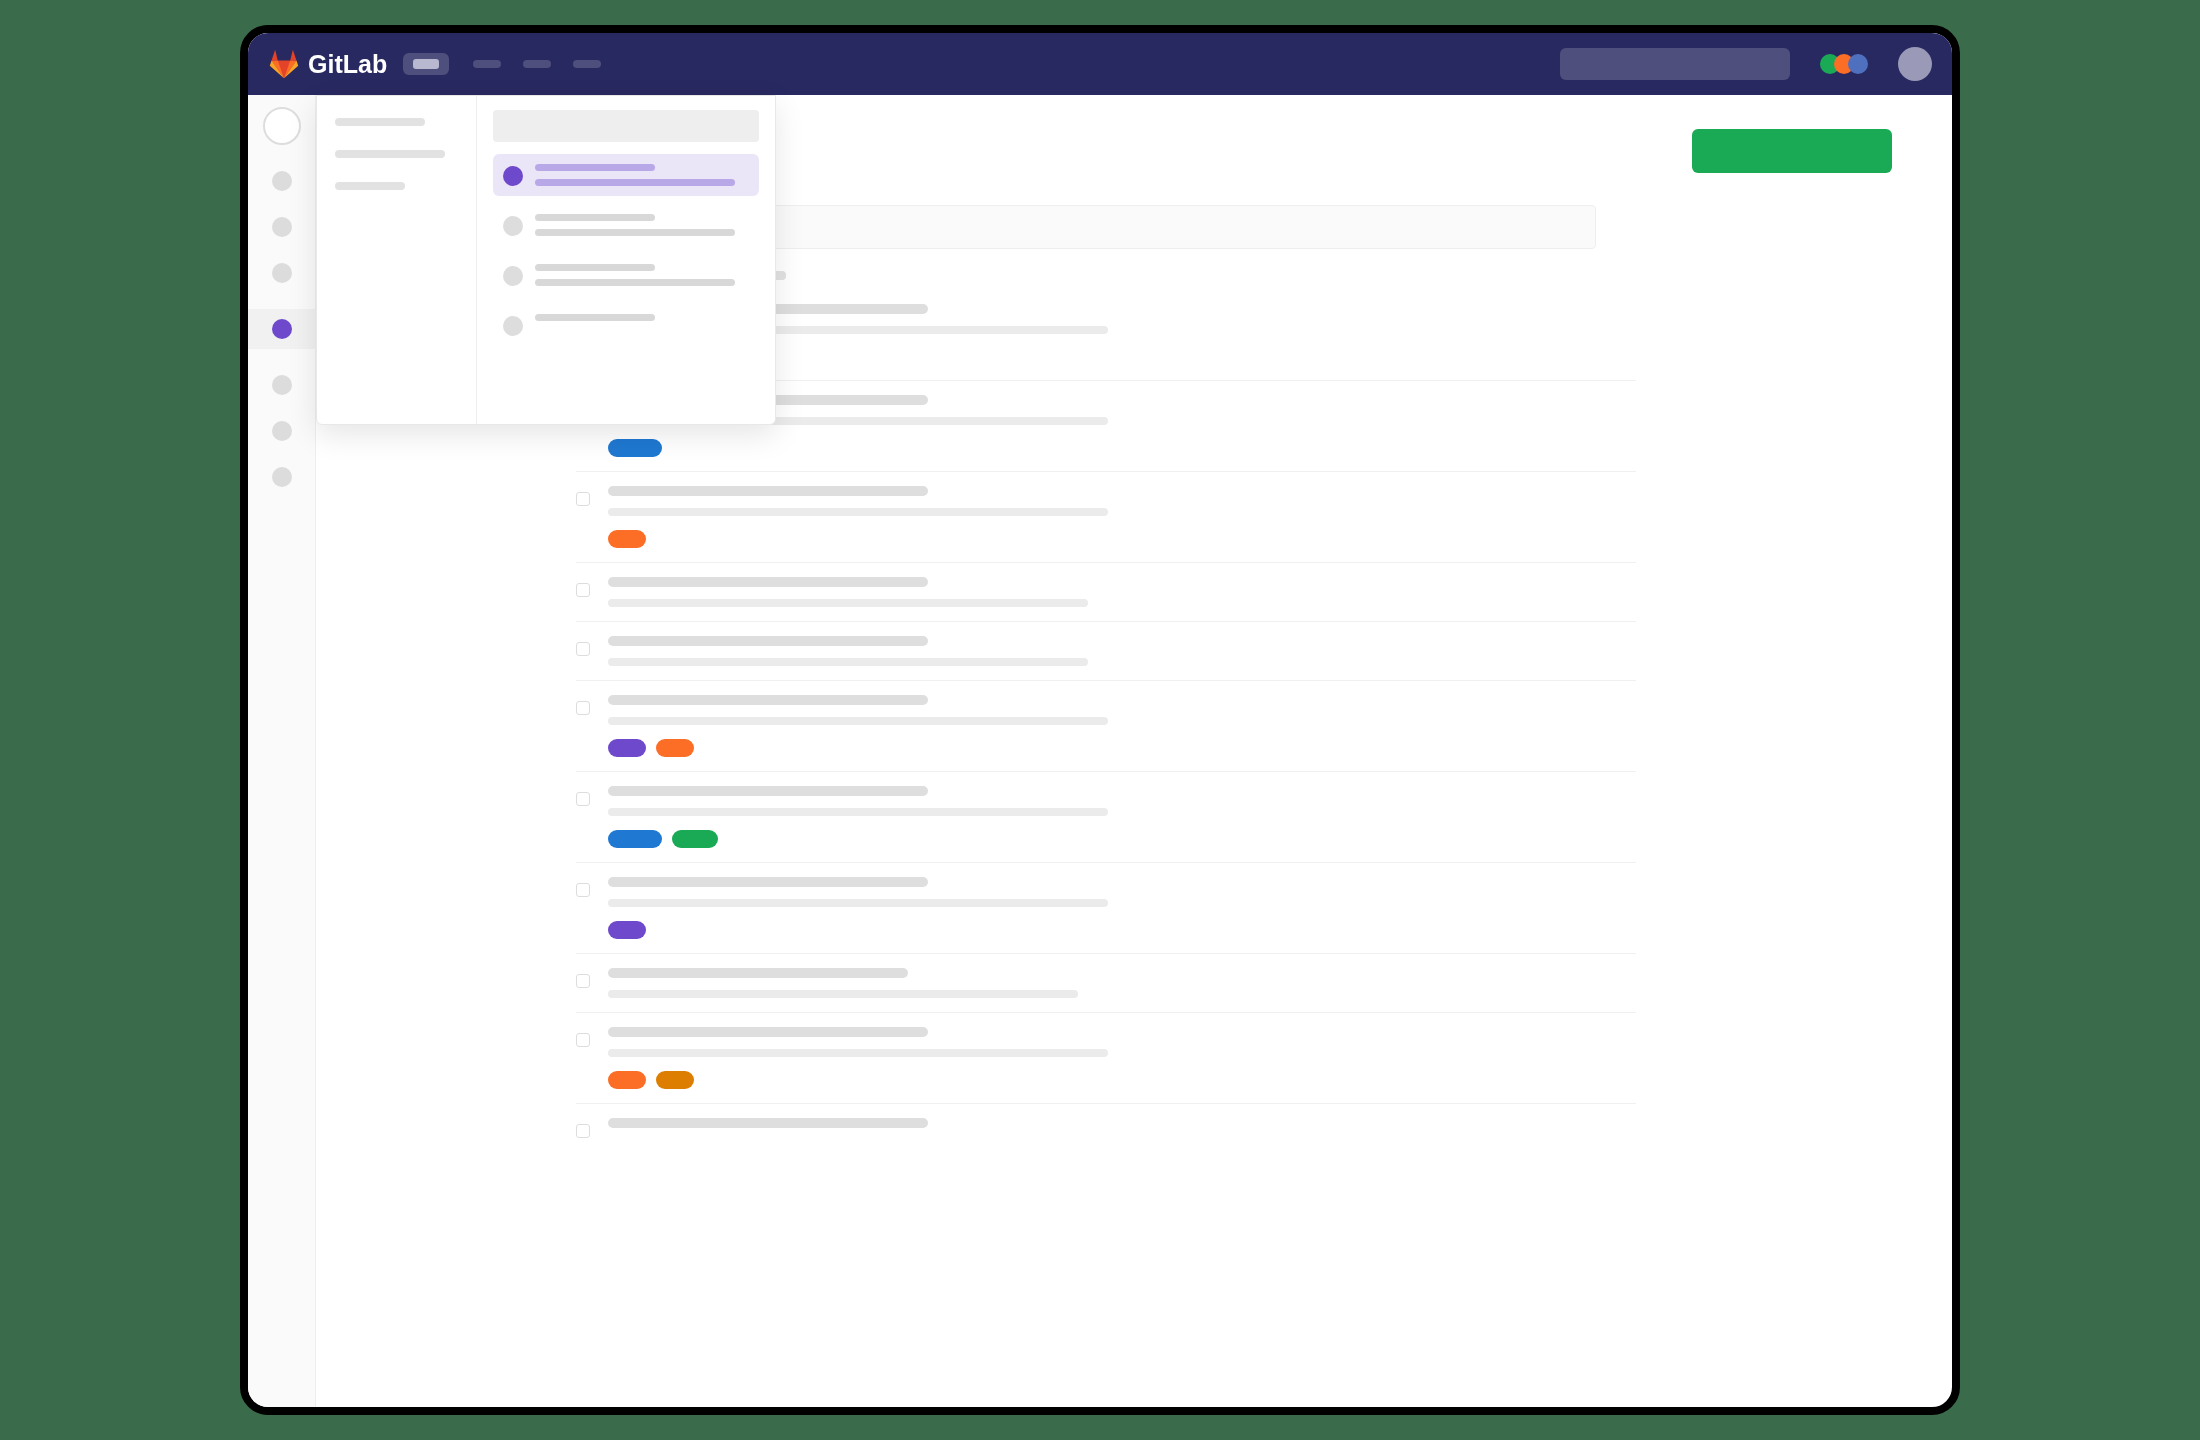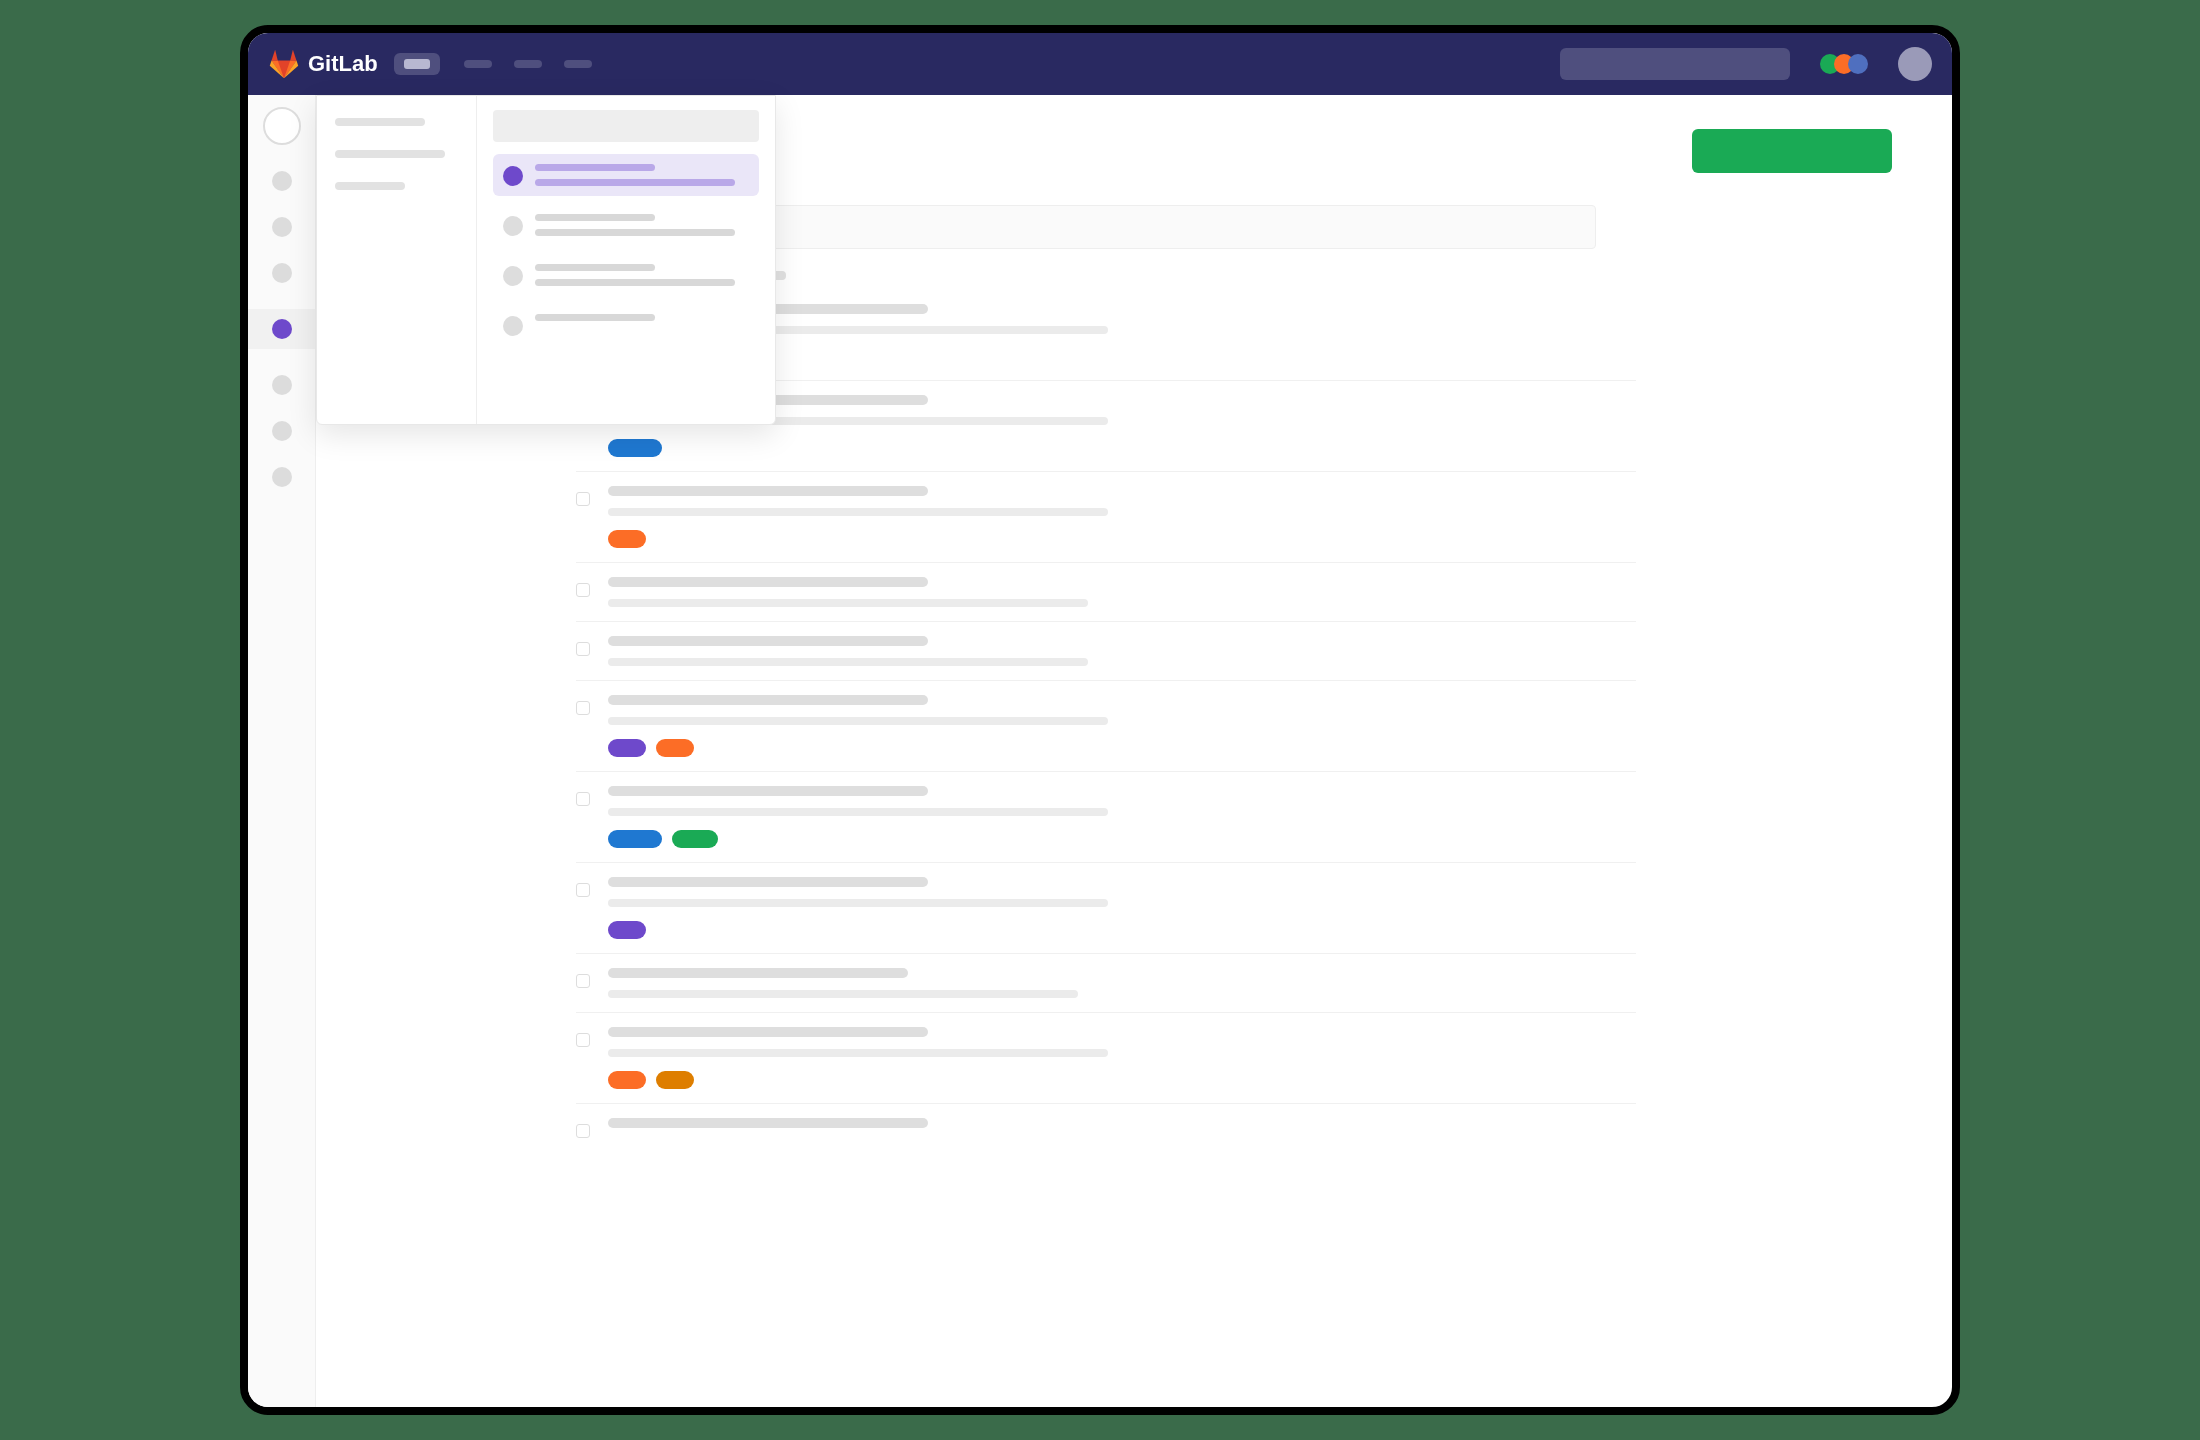--- a/index.html
+++ b/index.html
@@ -24,21 +24,21 @@
   
   .navbar {
     background: #292961;
     height: 62px;
     display: flex;
     align-items: center;
     padding: 0 20px;
     gap: 16px;
   }
   .logo { display: flex; align-items: center; gap: 8px; }
-  .brand { color: #fff; font-weight: 600; font-size: 22px; }
+  .brand { color: #fff; font-weight: 600; font-size: 25px; }
   .nav-switch {
     background: #4f4f7e;
     border-radius: 6px;
     padding: 6px 10px;
     display: flex;
     align-items: center;
   }
   .nav-switch-inner {
     width: 26px; height: 10px; background: #b8b8d1; border-radius: 3px;
   }

